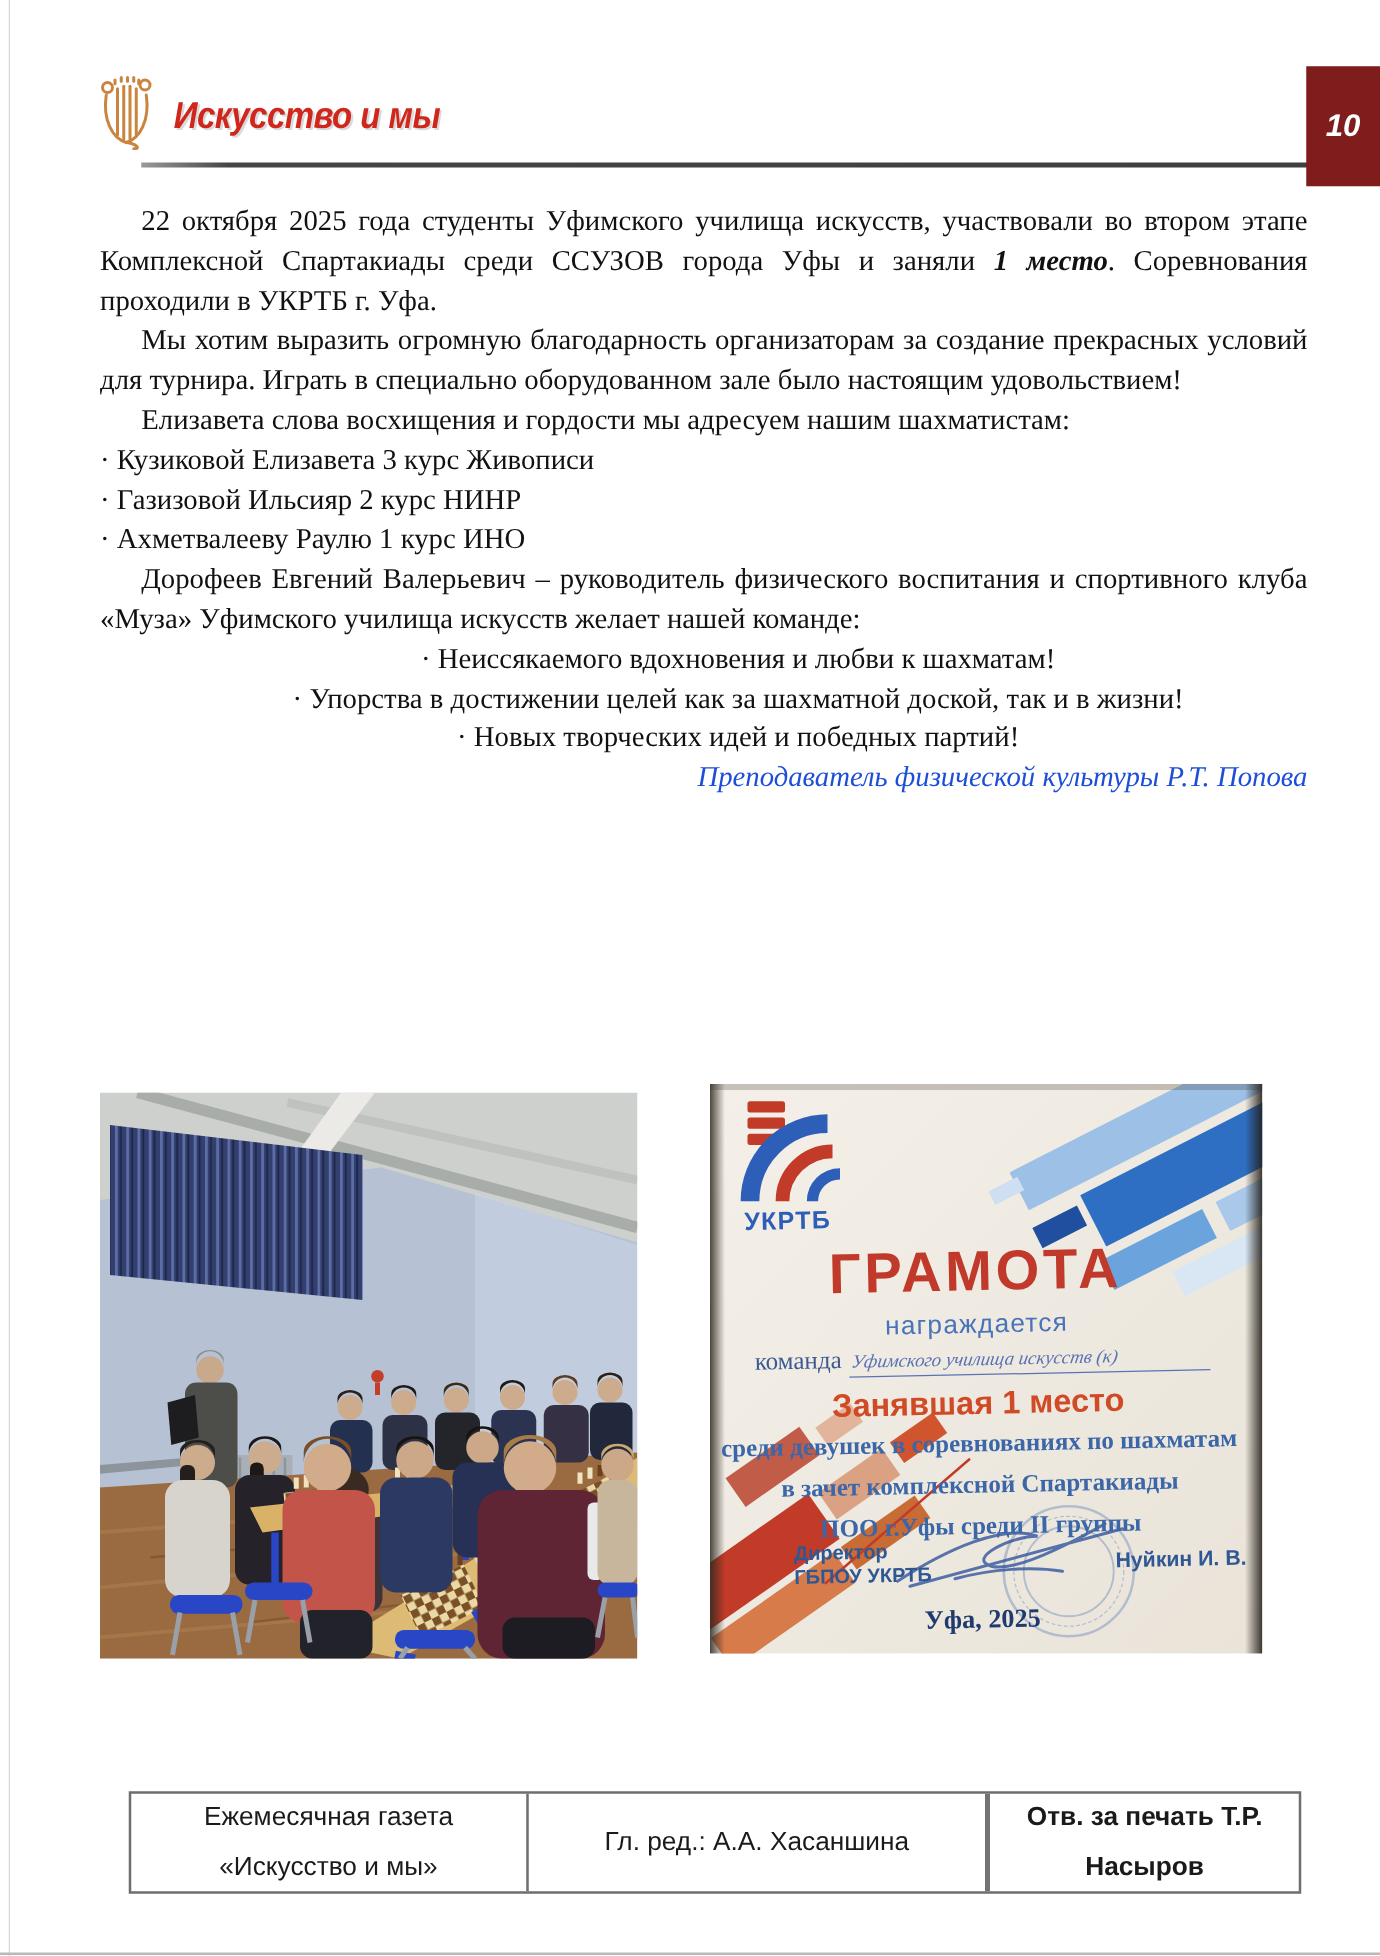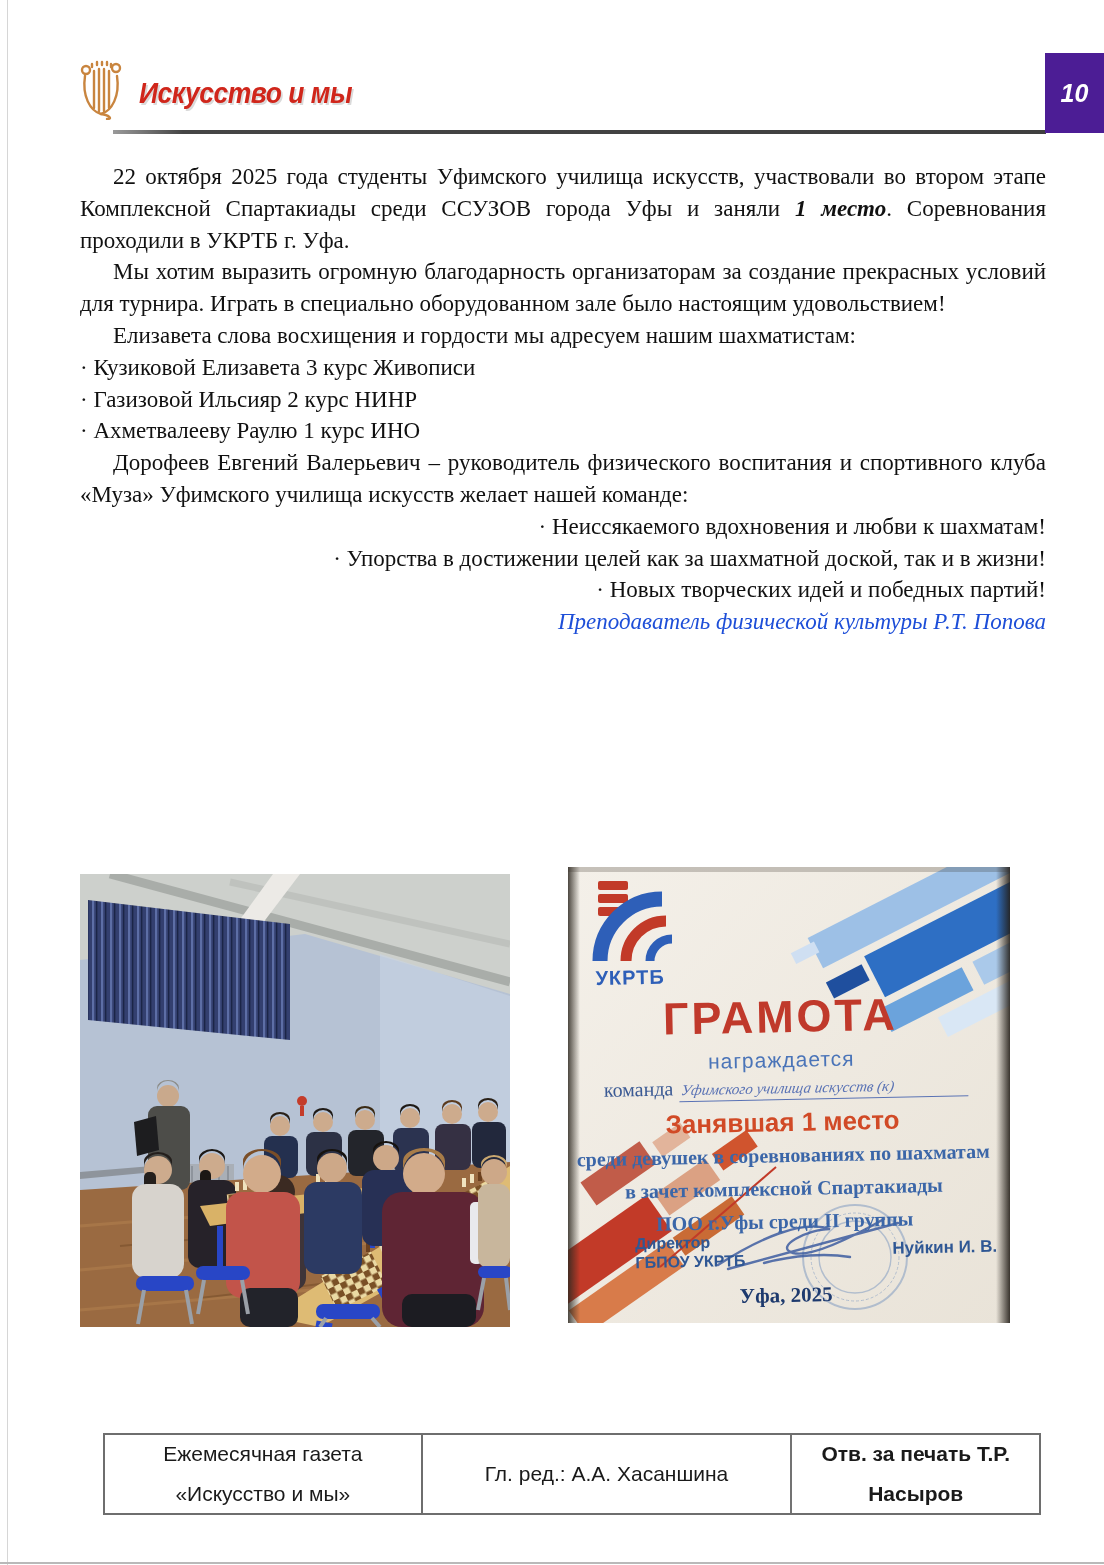--- a/index.html
+++ b/index.html
@@ -9,31 +9,31 @@
   .page-edge-bottom{position:absolute;left:0;right:0;bottom:1px;height:2px;background:#b9b9b9;}
 
   
   .lyre{position:absolute;left:78px;top:58px;width:46px;height:64px;}
   .masthead-title{position:absolute;left:139px;top:76px;font-family:"Liberation Sans",sans-serif;
         font-weight:bold;font-style:italic;font-size:30px;color:#d0261b;letter-spacing:-0.5px;
         transform:scaleX(0.88);transform-origin:left center;white-space:nowrap;
         text-shadow:2px 2px 0 rgba(150,150,150,0.35);}
   .header-rule{position:absolute;left:113px;top:130px;width:933px;height:4px;
         background:linear-gradient(to right,#9a9a9a 0,#454545 70px,#3f3f3f 100%);}
-  .page-number-box{position:absolute;left:1045px;top:53px;width:59px;height:80px;background:#4c1d95;
+  .page-number-box{position:absolute;left:1045px;top:53px;width:59px;height:96px;background:#7f1d1d;
         display:flex;align-items:center;justify-content:center;color:#fff;
         font-family:"Liberation Sans",sans-serif;font-weight:bold;font-style:italic;font-size:25px;}
 
   
   .article{position:absolute;left:80px;top:141px;width:966px;font-size:23px;line-height:31.8px;
         text-align:justify;margin-top:20px;}
   .article p{margin:0;text-indent:33px;}
   .em-bi{font-weight:bold;font-style:italic;}
   .athlete{text-align:left;text-indent:0;}
-  .wish{text-align:right;text-indent:0;padding-left:55px;}
+  .wish{text-align:center;text-indent:0;padding-left:55px;}
   .signature-line{text-align:right;font-style:italic;color:#1d4ed8;}
 
   
   .photo-left{position:absolute;left:80px;top:874px;width:430px;height:453px;overflow:hidden;}
   .photo-right{position:absolute;left:568px;top:867px;width:442px;height:456px;overflow:hidden;}
   .photo-right svg{position:absolute;left:0;top:0;}
   .cert-text{position:absolute;inset:0;transform:rotate(-1.2deg);}
   .cert-org{position:absolute;left:30px;top:96px;font-family:"Liberation Sans",sans-serif;
         font-weight:bold;font-size:20px;color:#2e5fb8;letter-spacing:1px;}
   .cert-title{position:absolute;left:0;right:14px;top:124px;text-align:center;
@@ -57,21 +57,21 @@
   .cert-city{position:absolute;left:0;right:14px;top:416px;text-align:center;font-weight:bold;
         font-size:21px;color:#1e3a6e;}
 
   
   .footer-table{position:absolute;left:103px;top:1433px;width:938px;height:82px;display:flex;
         border:2px solid #6e6e6e;box-sizing:border-box;background:#fff;
         font-family:"Liberation Sans",sans-serif;font-size:21px;line-height:40px;color:#1a1a1a;}
   .footer-cell{display:flex;align-items:center;justify-content:center;text-align:center;
         padding:4px 18px;box-sizing:border-box;}
   .footer-cell1{width:34%;border-right:2px solid #6e6e6e;}
-  .footer-cell2{width:39.6%;border-right:2px solid #737373;}
+  .footer-cell2{width:39.6%;border-right:4px solid #737373;}
   .footer-cell3{width:26.4%;font-weight:bold;}
 </style>
 </head>
 <body>
 
 <div class="page">
   <div class="page-edge-left"></div>
   <div class="page-edge-bottom"></div>
 
   <div class="lyre">

